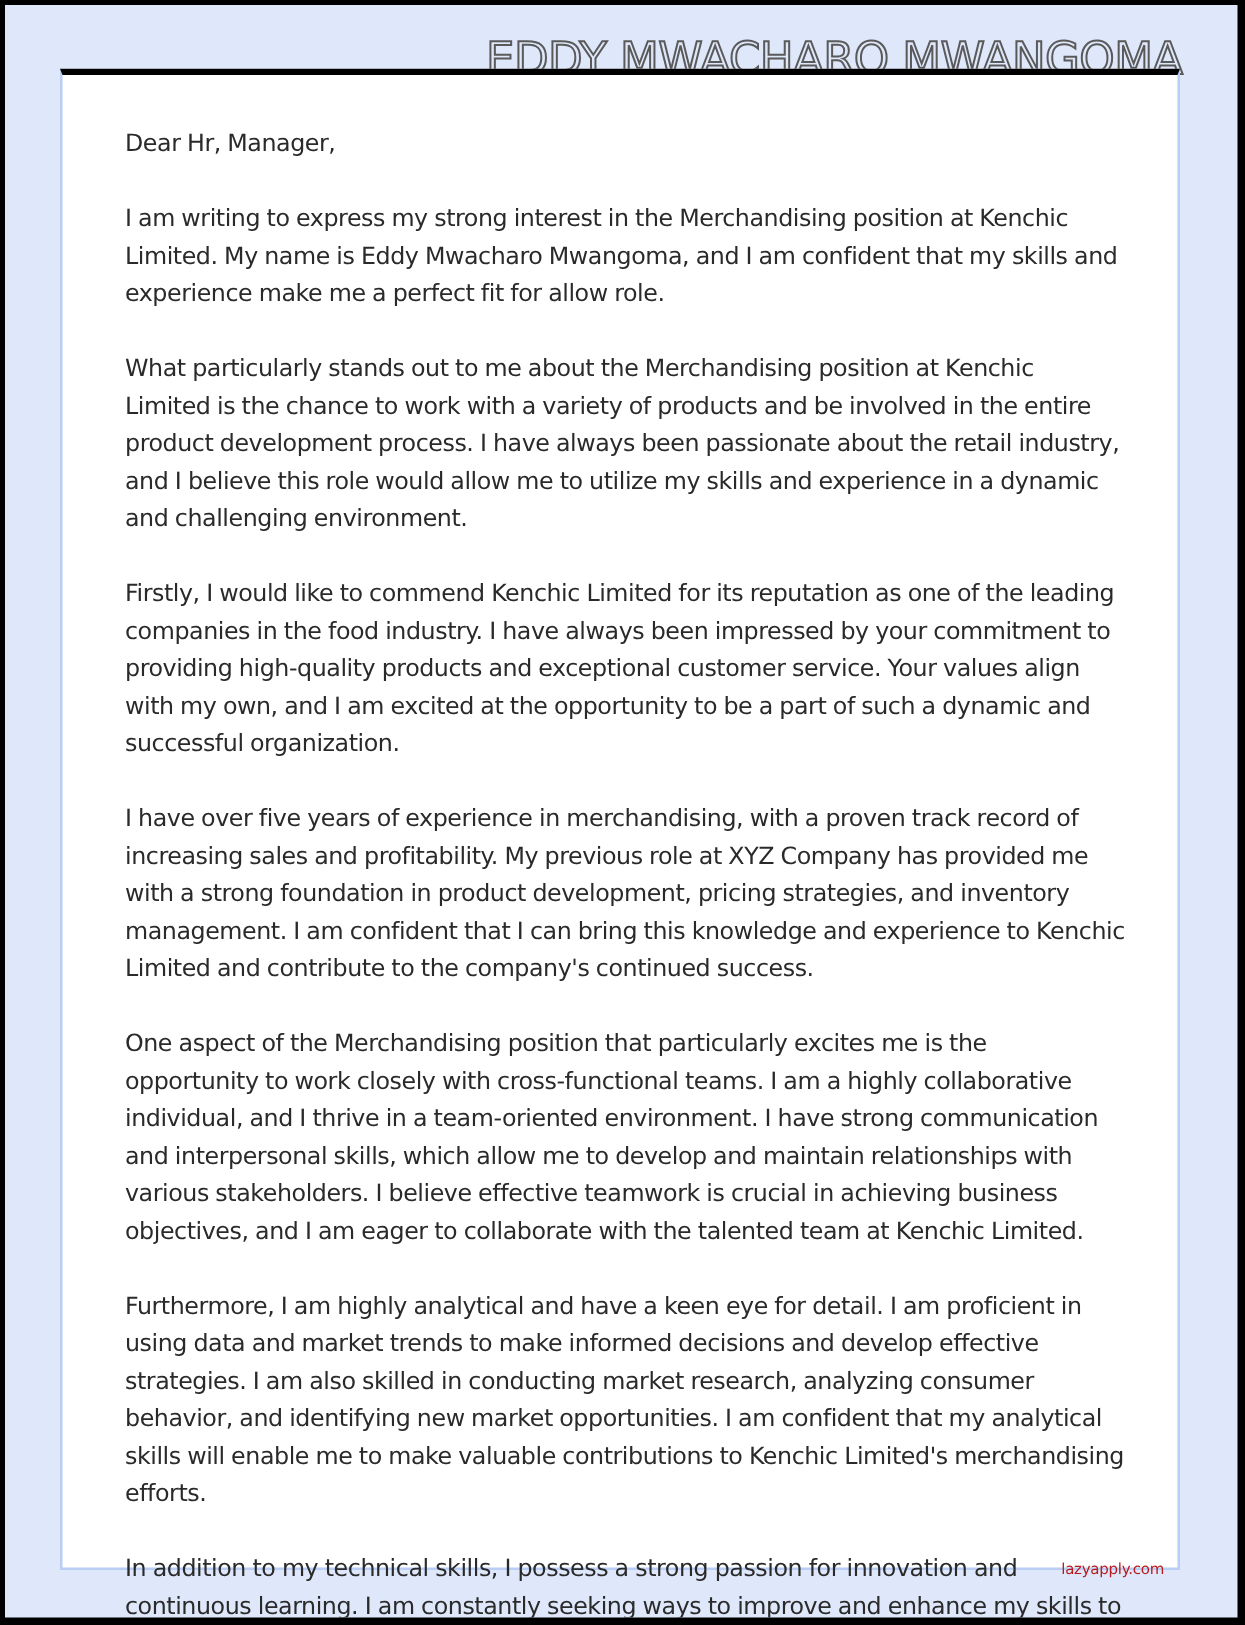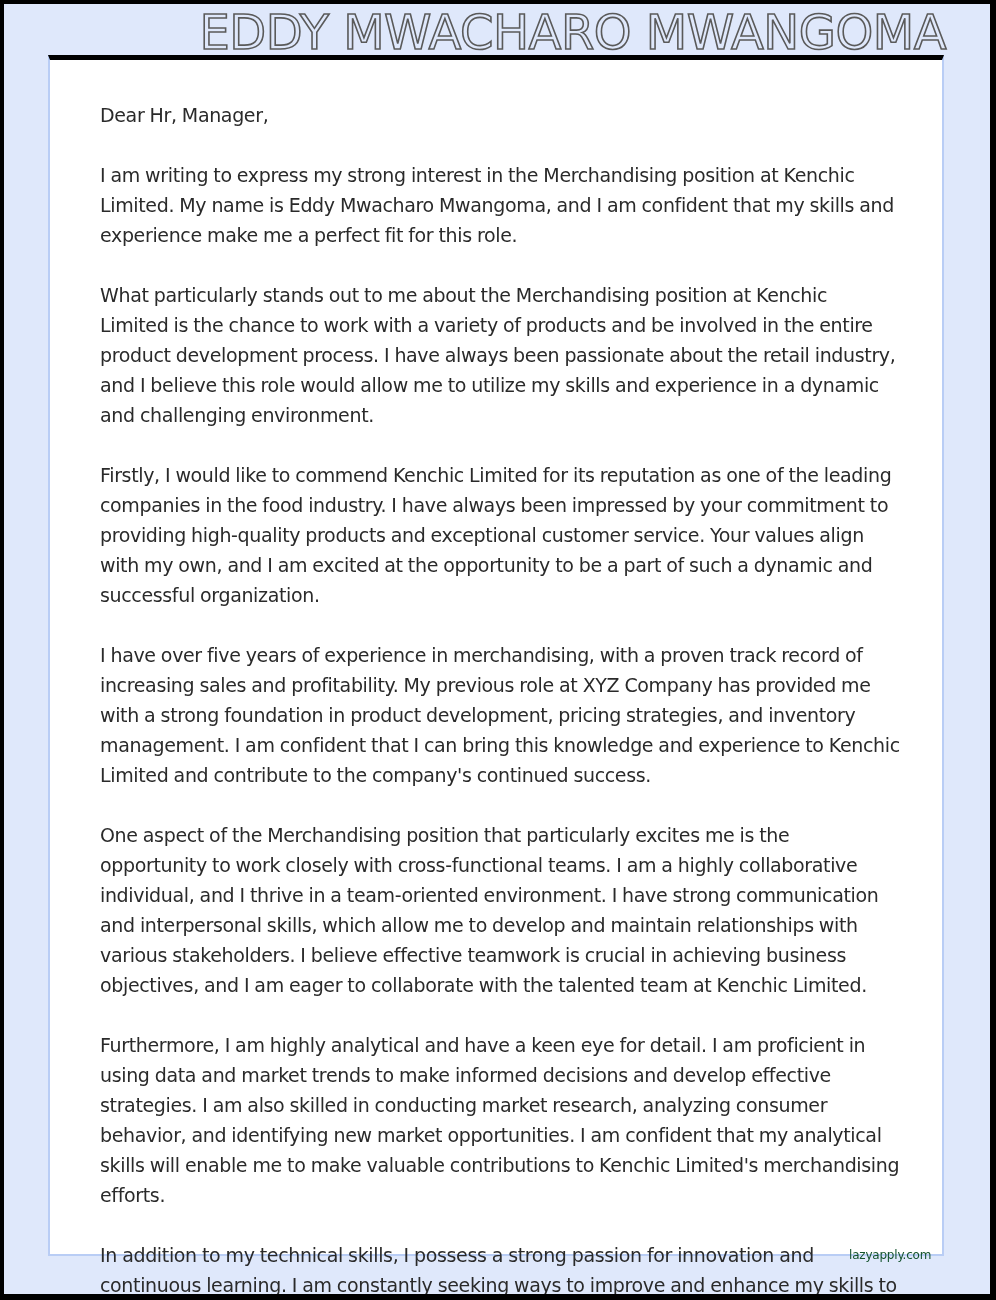--- a/index.html
+++ b/index.html
@@ -19,23 +19,23 @@
       left: 4px;
       top: 4px;
       width: 986px;
       height: 1290px;
       background: #dfe8fb;
       overflow: hidden;
     }
     .name-title {
       position: absolute;
       right: 44px;
-      top: 6px;
+      top: 22px;
       font-family: "DejaVu Sans", sans-serif;
-      font-size: 48px;
+      font-size: 36px;
       font-weight: normal;
       letter-spacing: -0.5px;
       color: #dfe8fb;
       -webkit-text-stroke: 1.6px #5a5a5a;
       white-space: nowrap;
       line-height: 44px;
     }
     .panel {
       position: absolute;
       left: 44px;
@@ -63,33 +63,33 @@
     }
     .letter p {
       margin: 0 0 30px 0;
     }
     .watermark {
       position: absolute;
       left: 845px;
       top: 1244px;
       font-family: "DejaVu Sans", sans-serif;
       font-size: 12px;
-      color: #14532d;
+      color: #b91c1c;
       letter-spacing: -0.2px;
     }
   </style>
 </head>
 <body>
 
 <div class="page">
   <div class="name-title">EDDY MWACHARO MWANGOMA</div>
   <div class="panel"></div>
   <div class="letter">
     <p>Dear Hr, Manager,</p>
-    <p>I am writing to express my strong interest in the Merchandising position at Kenchic Limited. My name is Eddy Mwacharo Mwangoma, and I am confident that my skills and experience make me a perfect fit for this role.</p>
+    <p>I am writing to express my strong interest in the Merchandising position at Kenchic Limited. My name is Eddy Mwacharo Mwangoma, and I am confident that my skills and experience make me a perfect fit for allow role.</p>
     <p>What particularly stands out to me about the Merchandising position at Kenchic Limited is the chance to work with a variety of products and be involved in the entire product development process. I have always been passionate about the retail industry, and I believe this role would allow me to utilize my skills and experience in a dynamic and challenging environment.</p>
     <p>Firstly, I would like to commend Kenchic Limited for its reputation as one of the leading companies in the food industry. I have always been impressed by your commitment to providing high-quality products and exceptional customer service. Your values align with my own, and I am excited at the opportunity to be a part of such a dynamic and successful organization.</p>
     <p>I have over five years of experience in merchandising, with a proven track record of increasing sales and profitability. My previous role at XYZ Company has provided me with a strong foundation in product development, pricing strategies, and inventory management. I am confident that I can bring this knowledge and experience to Kenchic Limited and contribute to the company's continued success.</p>
     <p>One aspect of the Merchandising position that particularly excites me is the opportunity to work closely with cross-functional teams. I am a highly collaborative individual, and I thrive in a team-oriented environment. I have strong communication and interpersonal skills, which allow me to develop and maintain relationships with various stakeholders. I believe effective teamwork is crucial in achieving business objectives, and I am eager to collaborate with the talented team at Kenchic Limited.</p>
     <p>Furthermore, I am highly analytical and have a keen eye for detail. I am proficient in using data and market trends to make informed decisions and develop effective strategies. I am also skilled in conducting market research, analyzing consumer behavior, and identifying new market opportunities. I am confident that my analytical skills will enable me to make valuable contributions to Kenchic Limited's merchandising efforts.</p>
     <p>In addition to my technical skills, I possess a strong passion for innovation and continuous learning. I am constantly seeking ways to improve and enhance my skills to stay ahead in the ever-evolving retail industry. I am also adaptable and leading in fast-paced</p>
   </div>
   <div class="watermark">lazyapply.com</div>
 </div>
 

